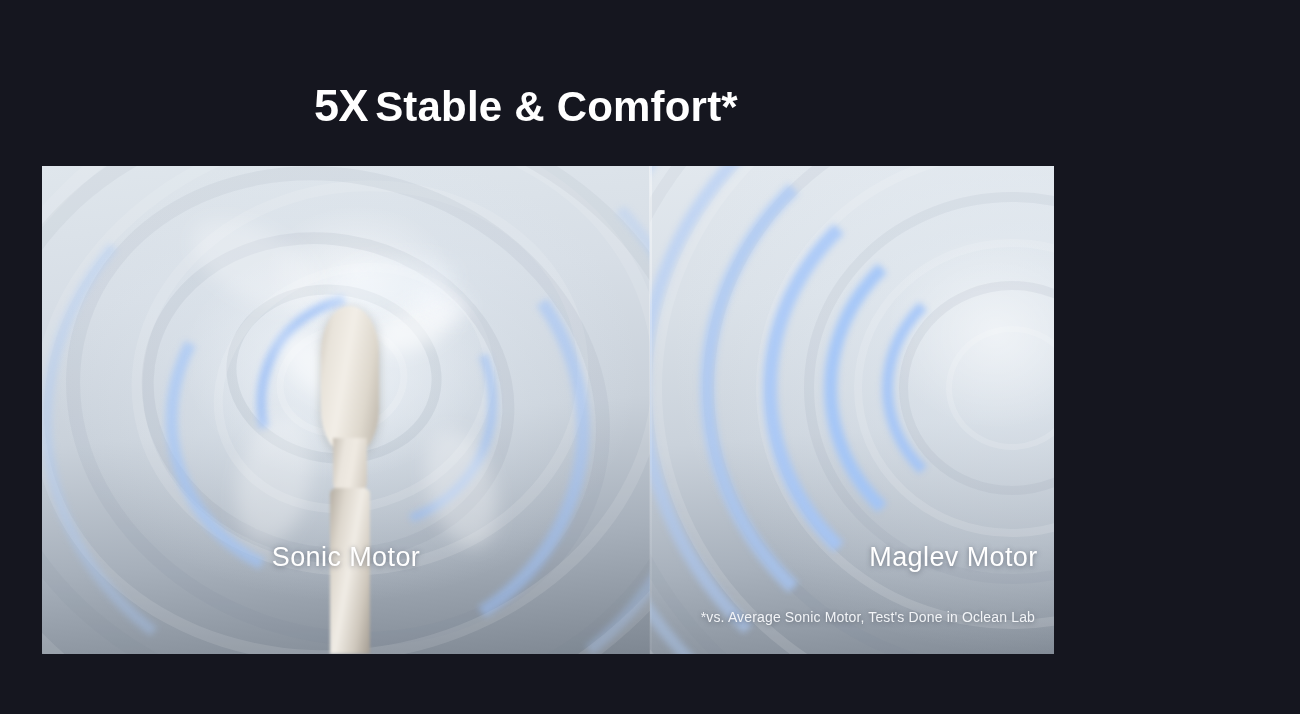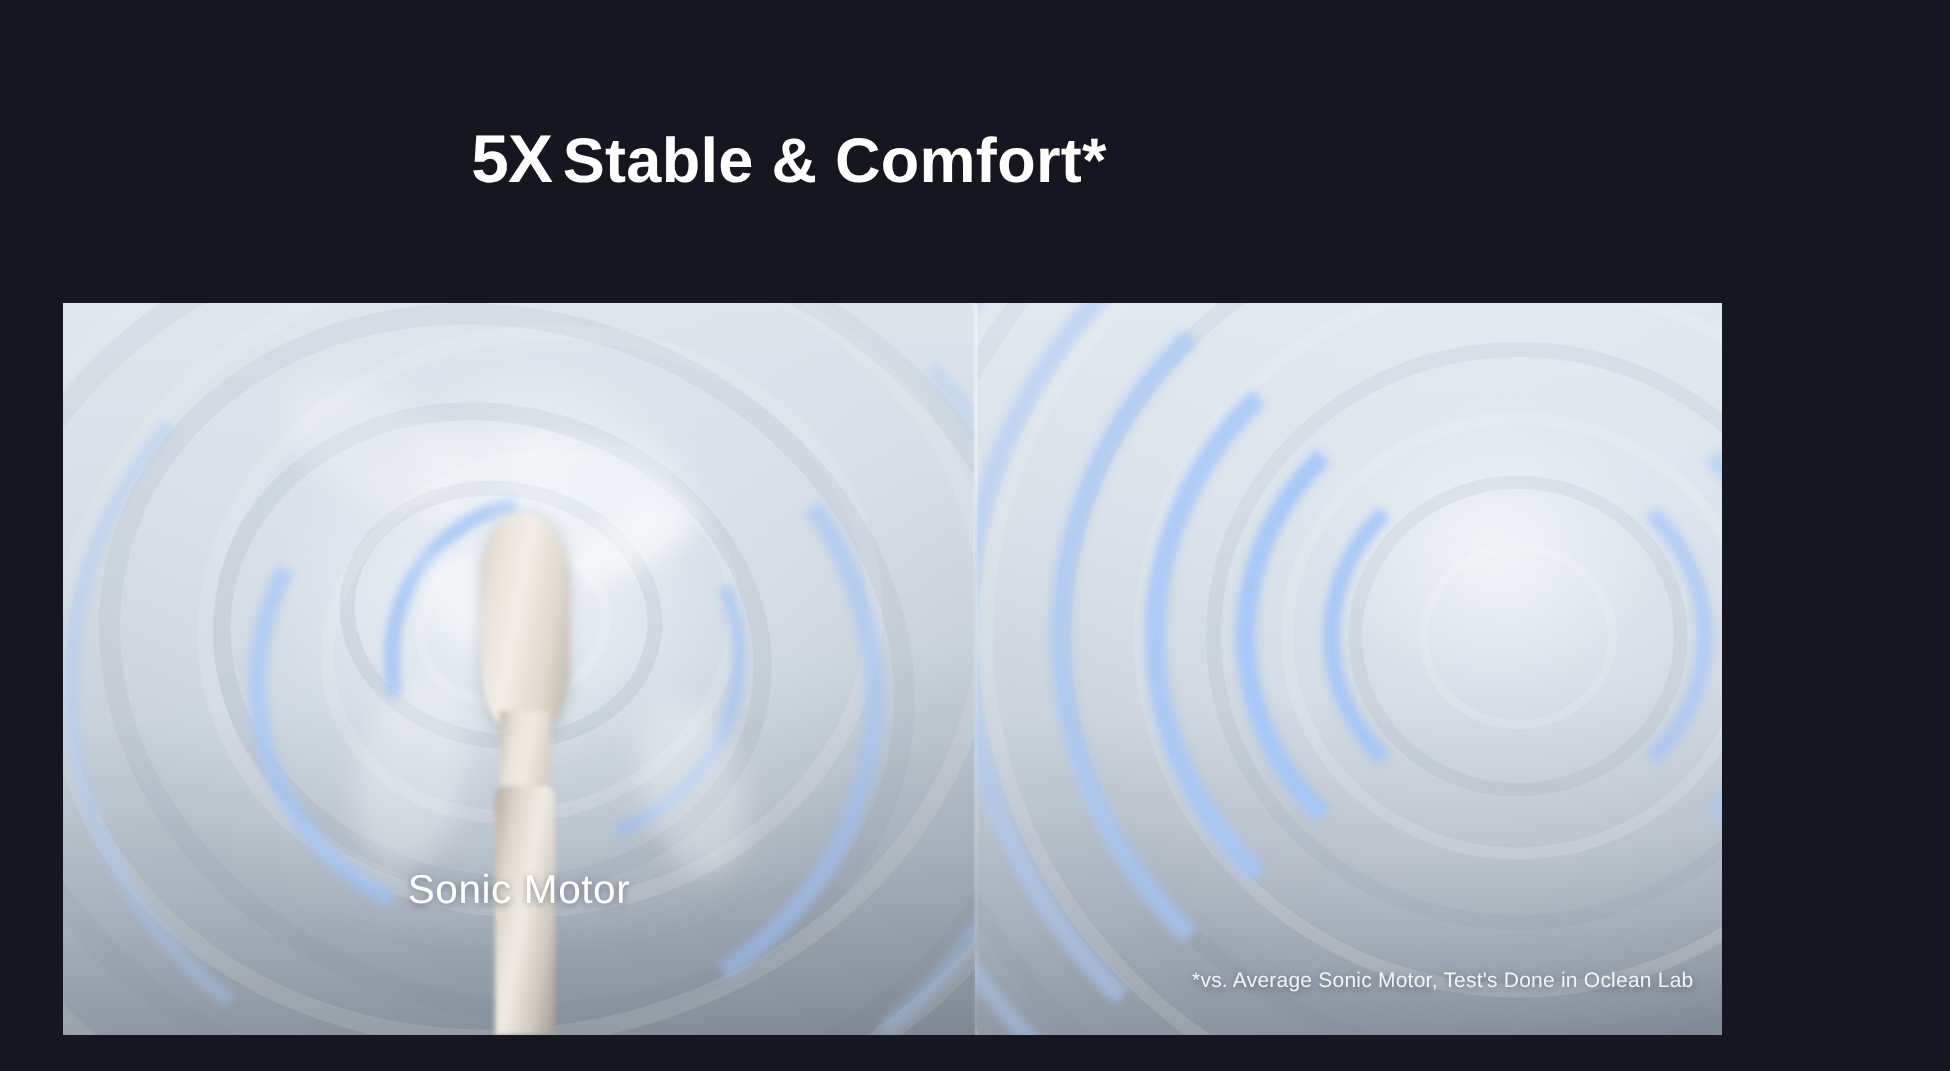--- a/index.html
+++ b/index.html
@@ -38,25 +38,24 @@
     font-weight: 600;
     font-size: 42px;
     letter-spacing: 0.2px;
   }
 
   
   .hero {
     position: absolute;
     left: 42px;
     top: 166px;
-    width: 1106px;
+    width: 1012px;
     height: 488px;
     overflow: hidden;
     background: #c2c8d0;
-    margin-top: 36px;
   }
   .pane {
     position: absolute;
     top: 0;
     height: 488px;
     overflow: hidden;
   }
   .pane-left  { left: 0;     width: 608px; }
   .pane-right { left: 608px; width: 607px; }
 
@@ -239,14 +238,15 @@
     <div class="glow" style="left:362px;top:222px;width:470px;height:442px;border-width:14px;border-left-color:rgba(164,198,250,.82);border-right-color:rgba(164,198,250,.48);"></div>
     <div class="glow" style="left:362px;top:222px;width:596px;height:558px;border-width:14px;border-left-color:rgba(168,200,248,.72);border-right-color:rgba(168,200,248,.42);"></div>
     <div class="glow" style="left:362px;top:222px;width:724px;height:678px;border-width:13px;border-left-color:rgba(172,202,248,.58);border-right-color:rgba(172,202,248,.34);"></div>
     <div class="glow" style="left:362px;top:222px;width:856px;height:800px;border-width:12px;border-left-color:rgba(176,204,248,.44);border-right-color:rgba(176,204,248,.26);"></div>
 
   </div>
 
   <div class="seam"></div>
 
   <div class="motor-label label-left">Sonic Motor</div>
+  <div class="motor-label label-right">Maglev Motor</div>
   <div class="footnote">*vs. Average Sonic Motor,  Test's Done in Oclean Lab</div>
 </div>
 
 </body></html>

